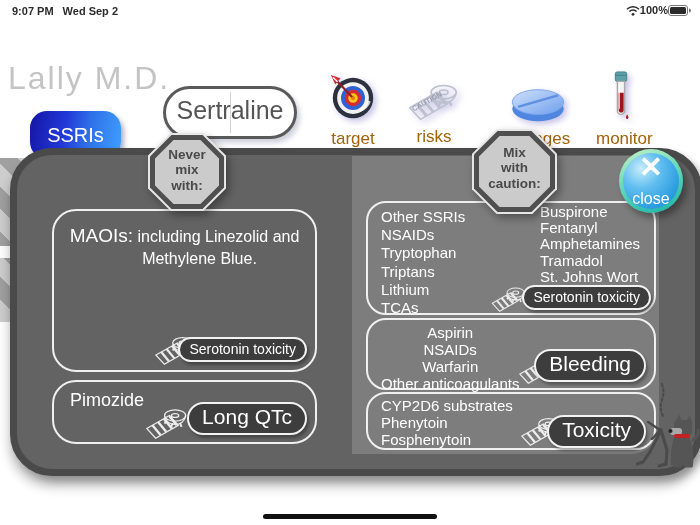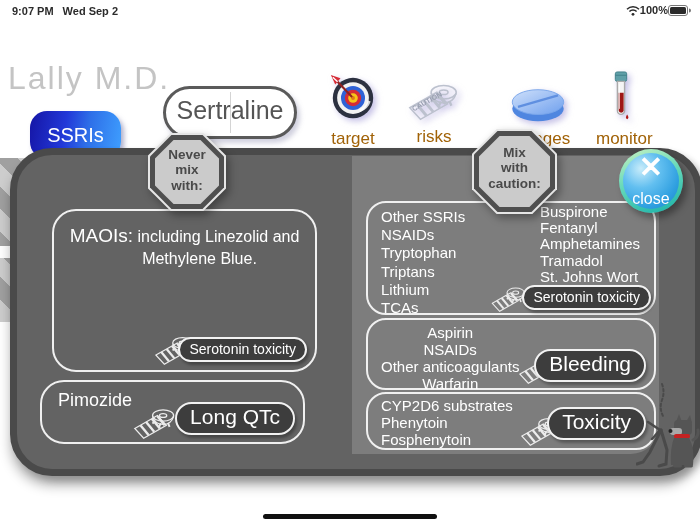--- a/index.html
+++ b/index.html
@@ -203,21 +203,21 @@
       <span class="maois-title">MAOIs:</span>
       <span>including Linezolid and</span>
     </div>
     <div class="maois-line2">Methylene Blue.</div>
     <svg class="tape" style="left:98px; bottom:5px;" width="46" height="32" viewBox="0 0 60 42">
         <use href="#tape-shape"></use>
       </svg>
     <div class="badge badge-sm" style="right:8px; bottom:8px;">Serotonin toxicity</div>
   </div>
 
-  <div class="box box-l" style="left:40px; top:380px; width:261px; height:60px;">
+  <div class="box box-l" style="left:52px; top:380px; width:261px; height:60px;">
     <div class="pimozide-name">Pimozide</div>
     <svg class="tape" style="left:88px; bottom:3px;" width="50" height="34" viewBox="0 0 60 42">
         <use href="#tape-shape"></use>
       </svg>
     <div class="badge badge-lg" style="right:8px; bottom:7px;">Long QTc</div>
   </div>
 
   <div class="box box-r" style="left:366px; top:201px; width:286px; height:110px;">
     <div class="druglist" style="left:13px; top:5px; line-height:18.2px;">
       <div>Other SSRIs</div>
@@ -237,39 +237,39 @@
     <svg class="tape" style="left:120px; bottom:1px;" width="42" height="28" viewBox="0 0 60 42">
         <use href="#tape-shape"></use>
       </svg>
     <div class="badge badge-sm" style="right:3px; bottom:3px;">Serotonin toxicity</div>
   </div>
 
   <div class="box box-r" style="left:366px; top:318px; width:286px; height:68px;">
     <div class="druglist" style="left:13px; top:4px; line-height:17px;text-align:center;">
       <div>Aspirin</div>
       <div>NSAIDs</div>
+      <div>Warfarin</div>
       <div>Other anticoagulants</div>
-      <div>Warfarin</div>
     </div>
     <svg class="tape" style="left:148px; bottom:4px;" width="46" height="32" viewBox="0 0 60 42">
         <use href="#tape-shape"></use>
       </svg>
     <div class="badge badge-lg" style="right:8px; bottom:6px;">Bleeding</div>
   </div>
 
   <div class="box box-r" style="left:366px; top:392px; width:286px; height:54px;">
     <div class="druglist" style="left:13px; top:3px; line-height:17px;">
       <div>CYP2D6 substrates</div>
       <div>Phenytoin</div>
       <div>Fosphenytoin</div>
     </div>
     <svg class="tape" style="left:150px; bottom:2px;" width="46" height="32" viewBox="0 0 60 42">
         <use href="#tape-shape"></use>
       </svg>
-    <div class="badge badge-lg" style="right:8px; bottom:8px;">Toxicity</div>
+    <div class="badge badge-lg" style="right:8px; bottom:0;">Toxicity</div>
   </div>
 
   <div class="octa-wrap" style="left:148px; top:133px; width:78px; height:78px;">
     <div class="octa octa-rim"></div>
     <div class="octa octa-border"></div>
     <div class="octa octa-face"></div>
     <div class="octa-text">
       <div>Never</div>
       <div>mix</div>
       <div>with:</div>

